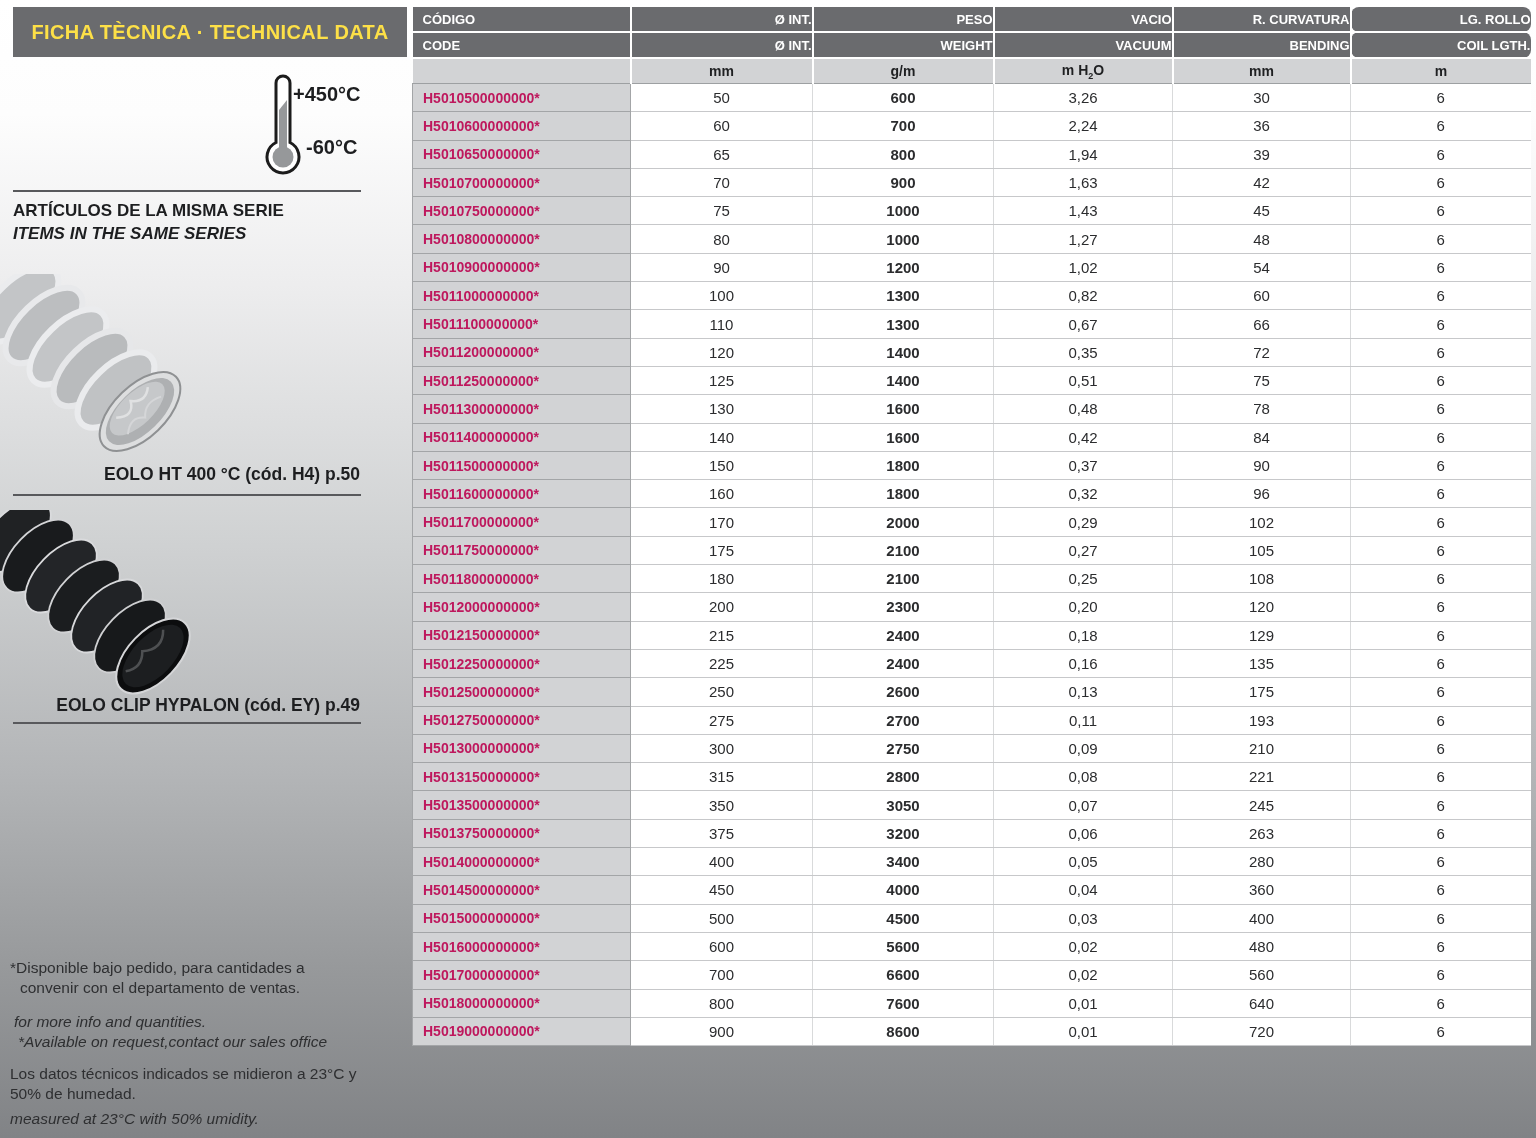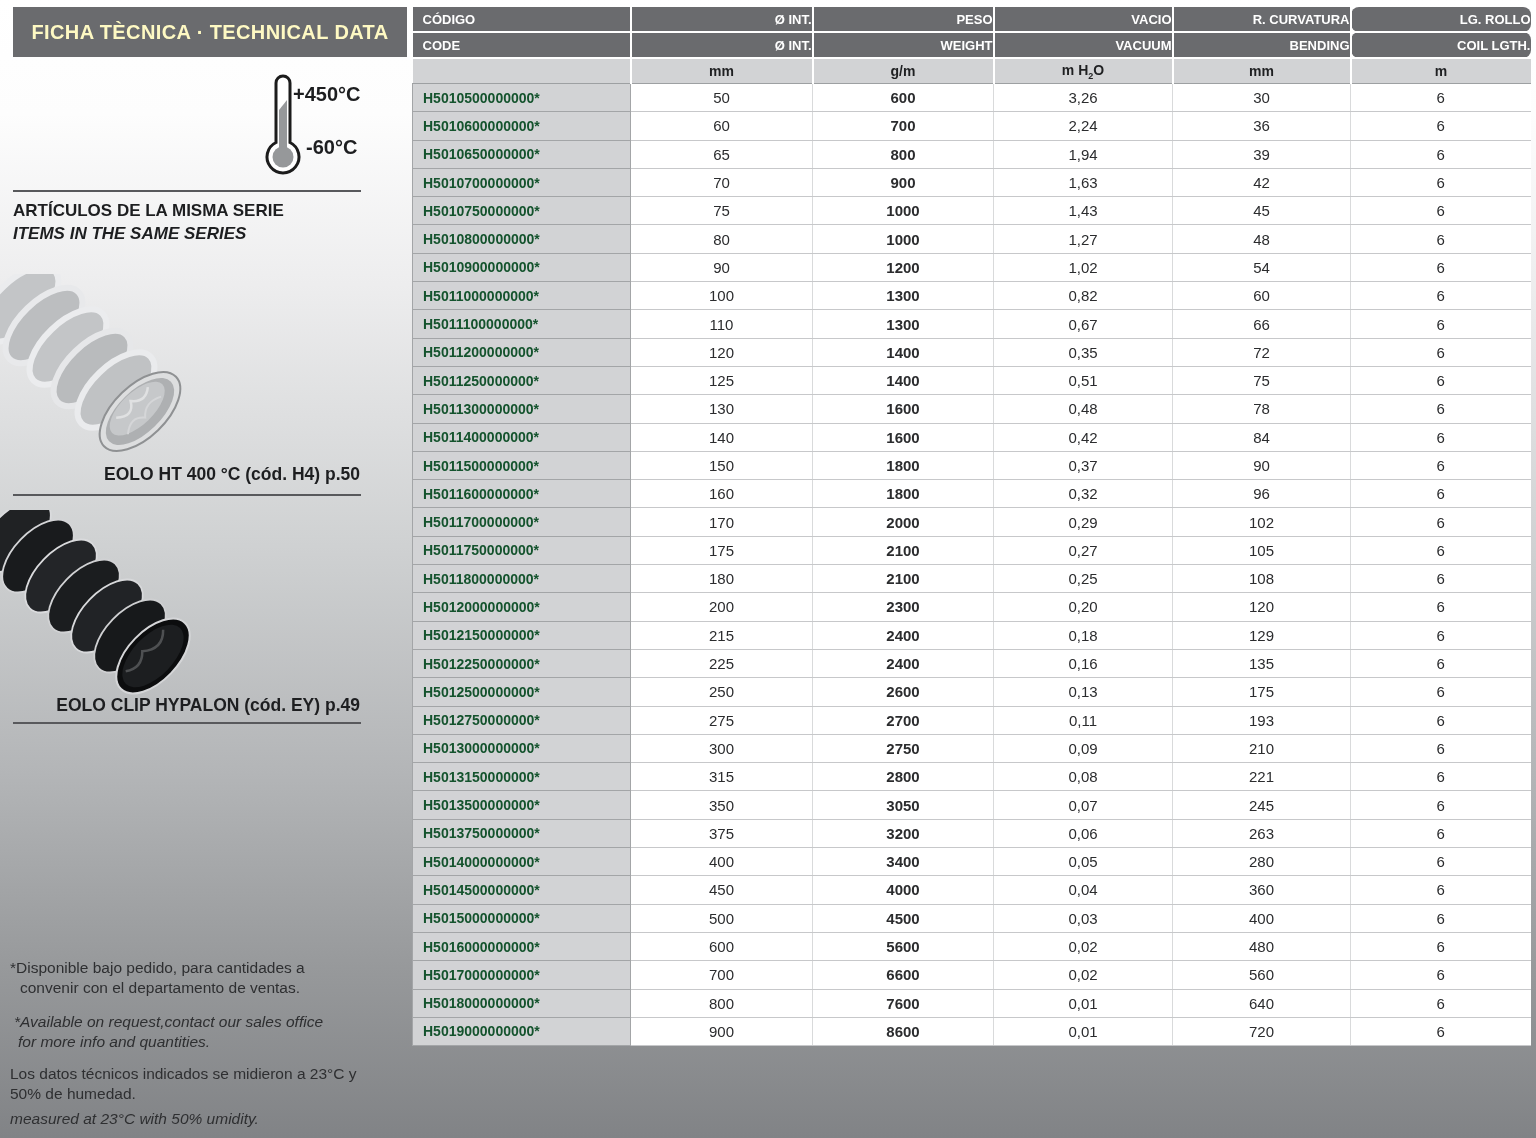--- a/index.html
+++ b/index.html
@@ -2,21 +2,21 @@
 <html><head>
 <meta charset="utf-8">
 <style>
   html,body{margin:0;padding:0;}
   body{font-family:"Liberation Sans","DejaVu Sans",sans-serif;}
   #page{position:relative;width:1536px;height:1138px;overflow:hidden;
     background:linear-gradient(180deg,#ffffff 0%,#fdfdfd 10%,#ededee 25%,#cfd1d2 48%,#b3b5b7 68%,#97999b 85%,#818386 100%);}
 
   
   .banner{position:absolute;left:13px;top:7px;width:394px;height:50px;background:#6a6b6e;
-    color:#fef9c3;font-size:20px;font-weight:700;letter-spacing:.4px;text-align:center;line-height:50px;}
+    color:#fde047;font-size:20px;font-weight:700;letter-spacing:.4px;text-align:center;line-height:50px;}
   .temp-max{position:absolute;left:293px;top:83px;font-size:20px;font-weight:700;color:#1d1e20;}
   .temp-min{position:absolute;left:306px;top:136px;font-size:20px;font-weight:700;color:#1d1e20;}
   .thermo{position:absolute;left:262px;top:74px;}
   .rule{position:absolute;left:13px;width:348px;height:2px;background:#58595c;}
   .series-es{position:absolute;left:13px;top:201px;font-size:17px;font-weight:700;color:#1d1e20;}
   .series-en{position:absolute;left:13px;top:224px;font-size:17px;font-weight:700;font-style:italic;color:#1d1e20;}
   .caption{position:absolute;left:13px;width:347px;text-align:right;font-size:17.5px;font-weight:700;color:#1d1e20;}
   .hose1{position:absolute;left:0;top:274px;}
   .hose2{position:absolute;left:0;top:510px;}
   .fnotes{position:absolute;left:10px;top:958px;width:398px;color:#2e2f31;font-size:15.5px;line-height:20px;}
@@ -33,21 +33,21 @@
   .tbl th{background:#6a6b6e;color:#fff;font-size:13px;font-weight:700;height:24px;
     text-align:right;border-right:2px solid #fff;border-bottom:2px solid #fff;padding:0;}
   .tbl th.code-col{text-align:left;padding-left:10px;}
   .tbl th:last-child{border-right:none;border-radius:8px;}
   .tbl .unit-row td{background:#d2d3d5;color:#1f2022;font-size:14px;font-weight:700;height:24px;
     text-align:center;border-right:2px solid #fff;border-bottom:1px solid #9da0a2;padding:0;}
   .tbl .unit-row td:last-child{border-right:none;}
   .tbl .unit-row sub{font-size:9px;}
   .tbl tbody td{background:#fff;color:#2b2c2e;font-size:15px;height:27.3px;text-align:center;
     border-right:1px solid #d9dadb;border-bottom:1px solid #c7c8ca;padding:0;}
-  .tbl tbody td.c0{background:#d2d3d5;color:#14532d;font-weight:700;font-size:14px;text-align:left;
+  .tbl tbody td.c0{background:#d2d3d5;color:#be185d;font-weight:700;font-size:14px;text-align:left;
     padding-left:10px;border:1px solid #a3a5a7;}
   .tbl tbody td.c2{font-weight:700;}
   .tbl tbody td.c5{border-right:none;}
 </style>
 </head>
 <body>
 
 <div id="page">
 
   <div class="banner">FICHA TÈCNICA · TECHNICAL DATA</div>
@@ -118,22 +118,22 @@
   </svg>
   <div class="caption" style="top:695px">EOLO CLIP HYPALON (cód. EY) p.49</div>
   <div class="rule" style="top:722px"></div>
 
   <div class="fnotes">
       <div class="fblock">
         <div class="fline">*Disponible bajo pedido, para cantidades a</div>
         <div class="fline">convenir con el departamento de ventas.</div>
       </div>
       <div class="fblock it">
+        <div class="fline">for more info and quantities.</div>
         <div class="fline">*Available on request,contact our sales office</div>
-        <div class="fline">for more info and quantities.</div>
       </div>
       <div class="fblock">
         <div class="fline">Los datos técnicos indicados se midieron a 23°C y</div>
         <div class="fline">50% de humedad.</div>
       </div>
       <div class="fblock it">
         <div class="fline">measured at 23°C with 50% umidity.</div>
       </div>
     </div>
 

